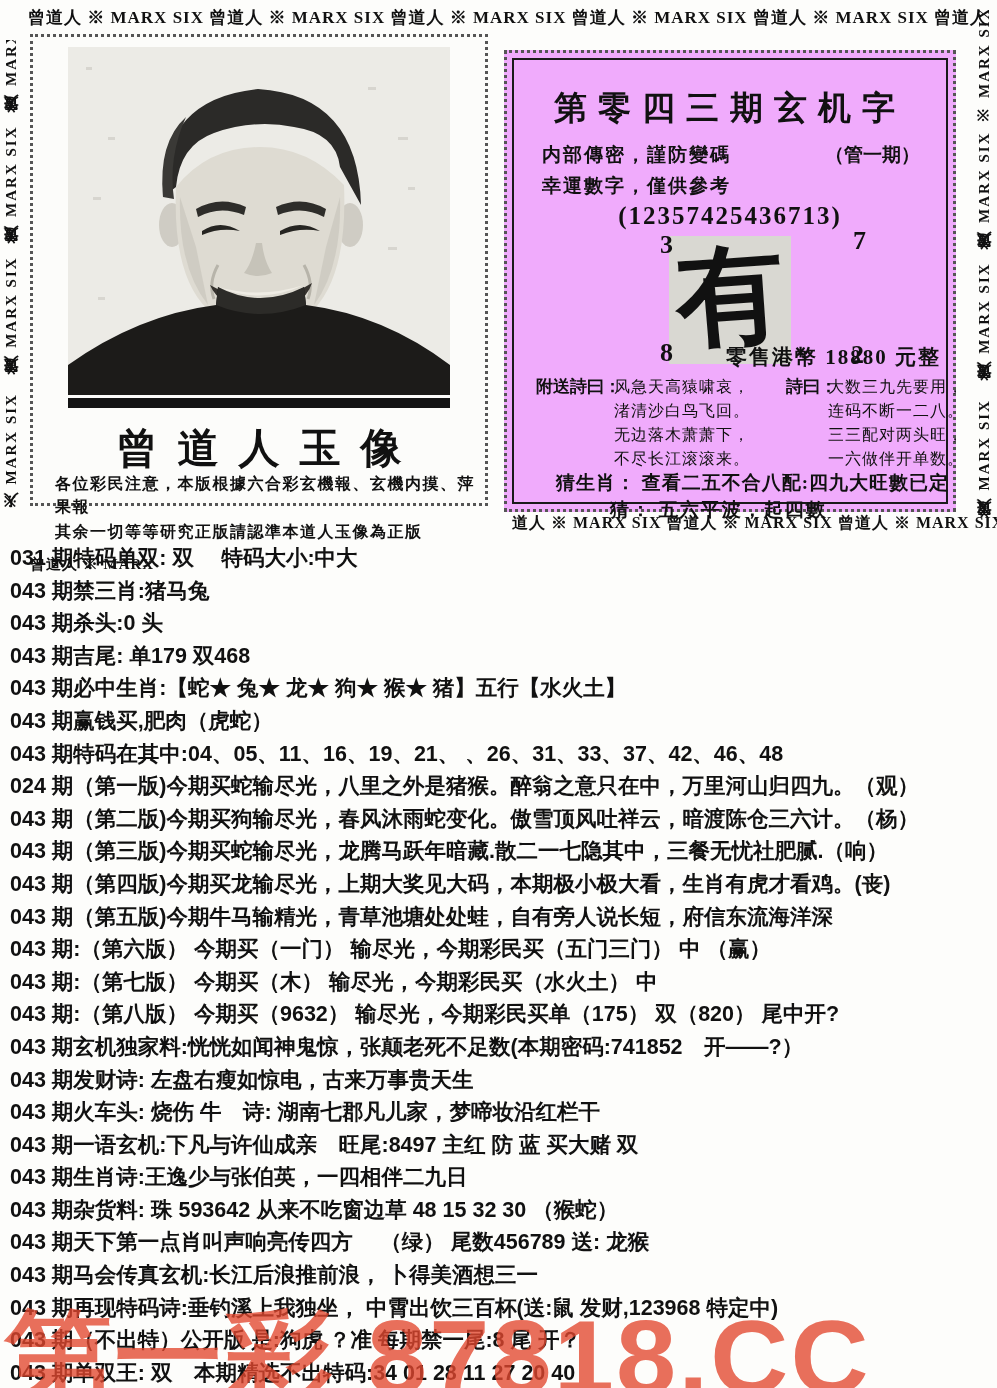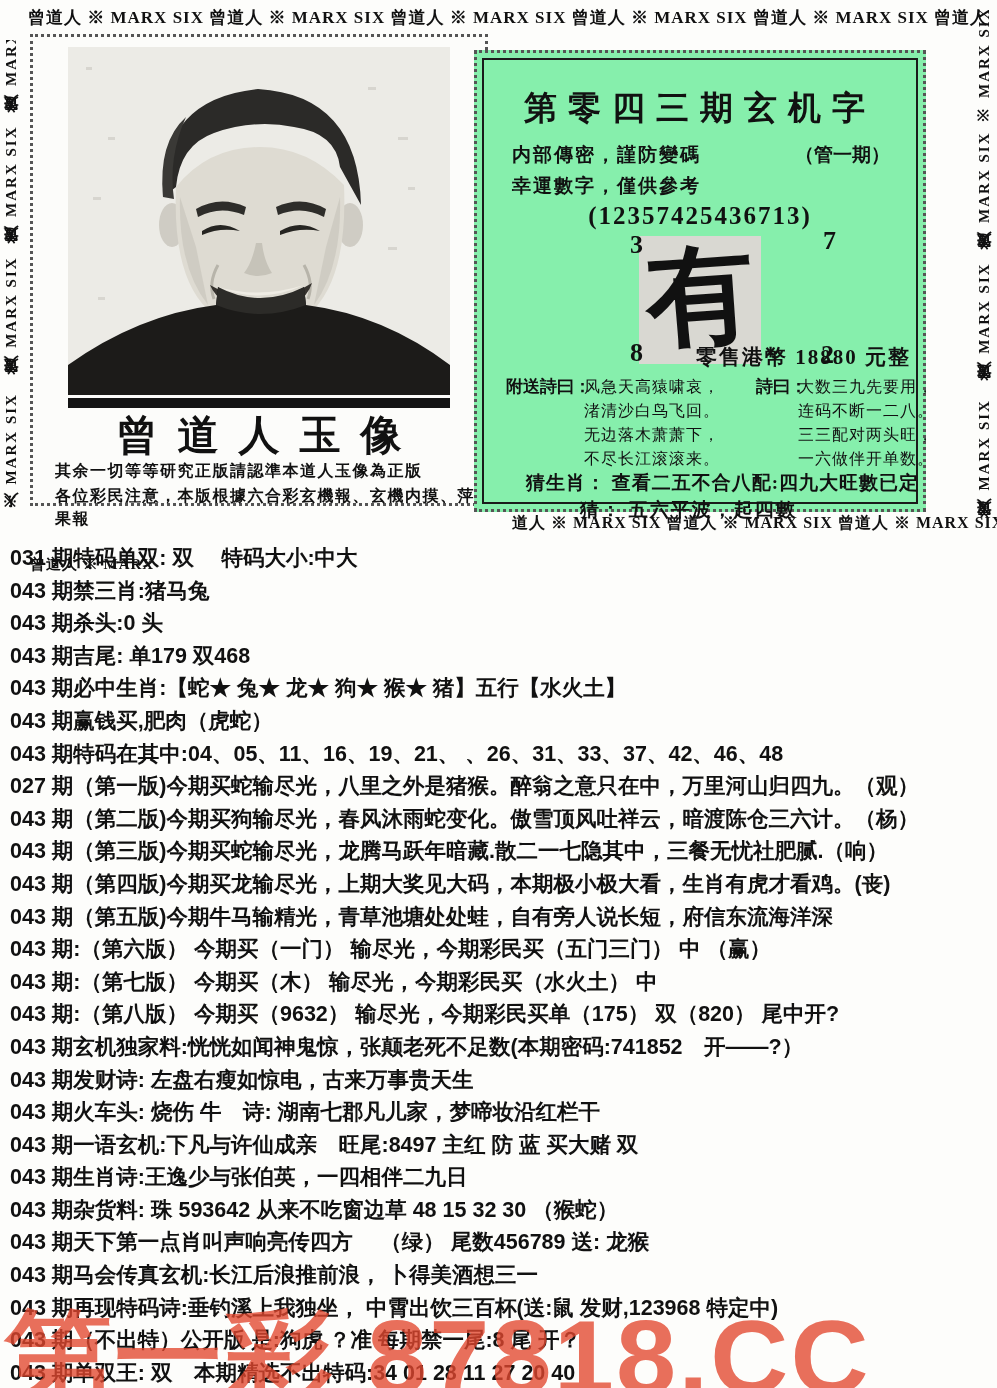--- a/index.html
+++ b/index.html
@@ -13,26 +13,26 @@
   .rail-left{left:1px;top:40px;height:480px;width:22px;}
   .rail-right{right:1px;top:10px;height:520px;width:22px;}
   .corner-note{position:absolute;left:30px;top:511px;font-size:15px;font-weight:bold;letter-spacing:1px;margin-top:44px;}
   .bottom-banner{position:absolute;left:512px;top:513px;font-size:16px;font-weight:bold;
                  letter-spacing:1px;white-space:nowrap;}
   
   .portrait-box{position:absolute;left:30px;top:34px;width:458px;height:472px;
                 border:3px dotted #555;box-sizing:border-box;background:#fcfcfa;}
   .photo{margin:10px auto 0;width:382px;height:348px;background:#ecebe6;position:relative;overflow:hidden;}
   .photo-bar{width:382px;height:10px;background:#141414;margin:3px auto 0;}
-  .portrait-caption{margin-top:5px;text-align:center;font-size:41px;font-weight:bold;
+  .portrait-caption{margin-top:18px;text-align:center;font-size:41px;font-weight:bold;
                     letter-spacing:20px;text-indent:20px;line-height:44px;}
   .portrait-note{margin:2px 0 0 22px;font-size:16px;font-weight:bold;letter-spacing:1.5px;line-height:23px;}
   
-  .mystery-box{position:absolute;left:474px;top:50px;width:452px;height:462px;
-               border:3px dotted #555;box-sizing:border-box;background:#86efac;}
+  .mystery-box{position:absolute;left:504px;top:50px;width:452px;height:462px;
+               border:3px dotted #555;box-sizing:border-box;background:#f0abfc;}
   .mystery-inner{position:absolute;left:5px;top:5px;right:5px;bottom:5px;border:2px solid #1a1a1a;}
   .m-title{position:absolute;top:26px;width:100%;text-align:center;font-size:33px;font-weight:bold;
            letter-spacing:11px;white-space:nowrap;}
   .m-sub-left{position:absolute;left:28px;font-size:19px;font-weight:bold;letter-spacing:2px;}
   .m-sub1{top:82px;} .m-sub2{top:113px;}
   .m-sub-right{position:absolute;right:26px;top:82px;font-size:19px;font-weight:bold;}
   .m-nums{position:absolute;top:142px;width:100%;text-align:center;font-size:25px;font-weight:bold;
           letter-spacing:2px;}
   .m-char-wrap{position:absolute;top:176px;left:0;right:0;height:128px;}
   .m-gray{position:absolute;left:50%;transform:translateX(-50%);top:0;width:122px;height:128px;background:#d9d8d2;}
@@ -110,22 +110,22 @@
         <path d="M150,240 Q192,258 236,238 Q192,252 150,240 Z" fill="#efece4"></path>
 
         <path d="M170,276 Q192,284 216,276 Q192,292 170,276 Z" fill="#c9c6bc"></path>
 
         <path d="M0,348 L0,318 Q70,268 148,258 L150,240 Q170,258 192,258 Q214,258 236,240 L238,258 Q316,268 382,318 L382,348 Z" fill="#1c1b19"></path>
         <path d="M150,240 Q192,262 236,240 L238,258 Q192,276 148,258 Z" fill="#2c2b28"></path>
       </svg>
     </div>
     <div class="photo-bar"></div>
     <div class="portrait-caption">曾道人玉像</div>
+    <div class="portrait-note">各位彩民注意，本版根據六合彩玄機報、玄機内摸、萍果報</div>
     <div class="portrait-note">其余一切等等研究正版請認準本道人玉像為正版</div>
-    <div class="portrait-note">各位彩民注意，本版根據六合彩玄機報、玄機内摸、萍果報</div>
   </div>
 
   <div class="mystery-box">
     <div class="mystery-inner">
       <div class="m-title">第零四三期玄机字</div>
       <div class="m-sub-left m-sub1">内部傳密，謹防變碼</div>
       <div class="m-sub-right">（管一期）</div>
       <div class="m-sub-left m-sub2">幸運數字，僅供參考</div>
       <div class="m-nums">(12357425436713)</div>
       <div class="m-char-wrap">
@@ -169,21 +169,21 @@
   <div class="bottom-banner">道人 ※ MARX SIX 曾道人 ※ MARX SIX 曾道人 ※ MARX SIX</div>
 
   <div class="tips">
     <div class="tip">031 期特码单双: 双　 特码大小:中大</div>
     <div class="tip">043 期禁三肖:猪马兔</div>
     <div class="tip">043 期杀头:0 头</div>
     <div class="tip">043 期吉尾: 单179 双468</div>
     <div class="tip">043 期必中生肖:【蛇★ 兔★ 龙★ 狗★ 猴★ 猪】五行【水火土】</div>
     <div class="tip">043 期赢钱买,肥肉（虎蛇）</div>
     <div class="tip">043 期特码在其中:04、05、11、16、19、21、 、26、31、33、37、42、46、48</div>
-    <div class="tip">027 期（第一版)今期买蛇输尽光，八里之外是猪猴。醉翁之意只在中，万里河山归四九。（观）</div>
+    <div class="tip">024 期（第一版)今期买蛇输尽光，八里之外是猪猴。醉翁之意只在中，万里河山归四九。（观）</div>
     <div class="tip">043 期（第二版)今期买狗输尽光，春风沐雨蛇变化。傲雪顶风吐祥云，暗渡陈仓三六计。（杨）</div>
     <div class="tip">043 期（第三版)今期买蛇输尽光，龙腾马跃年暗藏.散二一七隐其中，三餐无忧社肥腻.（响）</div>
     <div class="tip">043 期（第四版)今期买龙输尽光，上期大奖见大码，本期极小极大看，生肖有虎才看鸡。(丧)</div>
     <div class="tip">043 期（第五版)今期牛马输精光，青草池塘处处蛙，自有旁人说长短，府信东流海洋深</div>
     <div class="tip">043 期:（第六版） 今期买（一门） 输尽光，今期彩民买（五门三门） 中 （赢）</div>
     <div class="tip">043 期:（第七版） 今期买（木） 输尽光，今期彩民买（水火土） 中</div>
     <div class="tip">043 期:（第八版） 今期买（9632） 输尽光，今期彩民买单（175） 双（820） 尾中开?</div>
     <div class="tip">043 期玄机独家料:恍恍如闻神鬼惊，张颠老死不足数(本期密码:741852　开——?）</div>
     <div class="tip">043 期发财诗: 左盘右瘦如惊电，古来万事贵天生</div>
     <div class="tip">043 期火车头: 烧伤 牛　诗: 湖南七郡凡儿家，梦啼妆沿红栏干</div>

